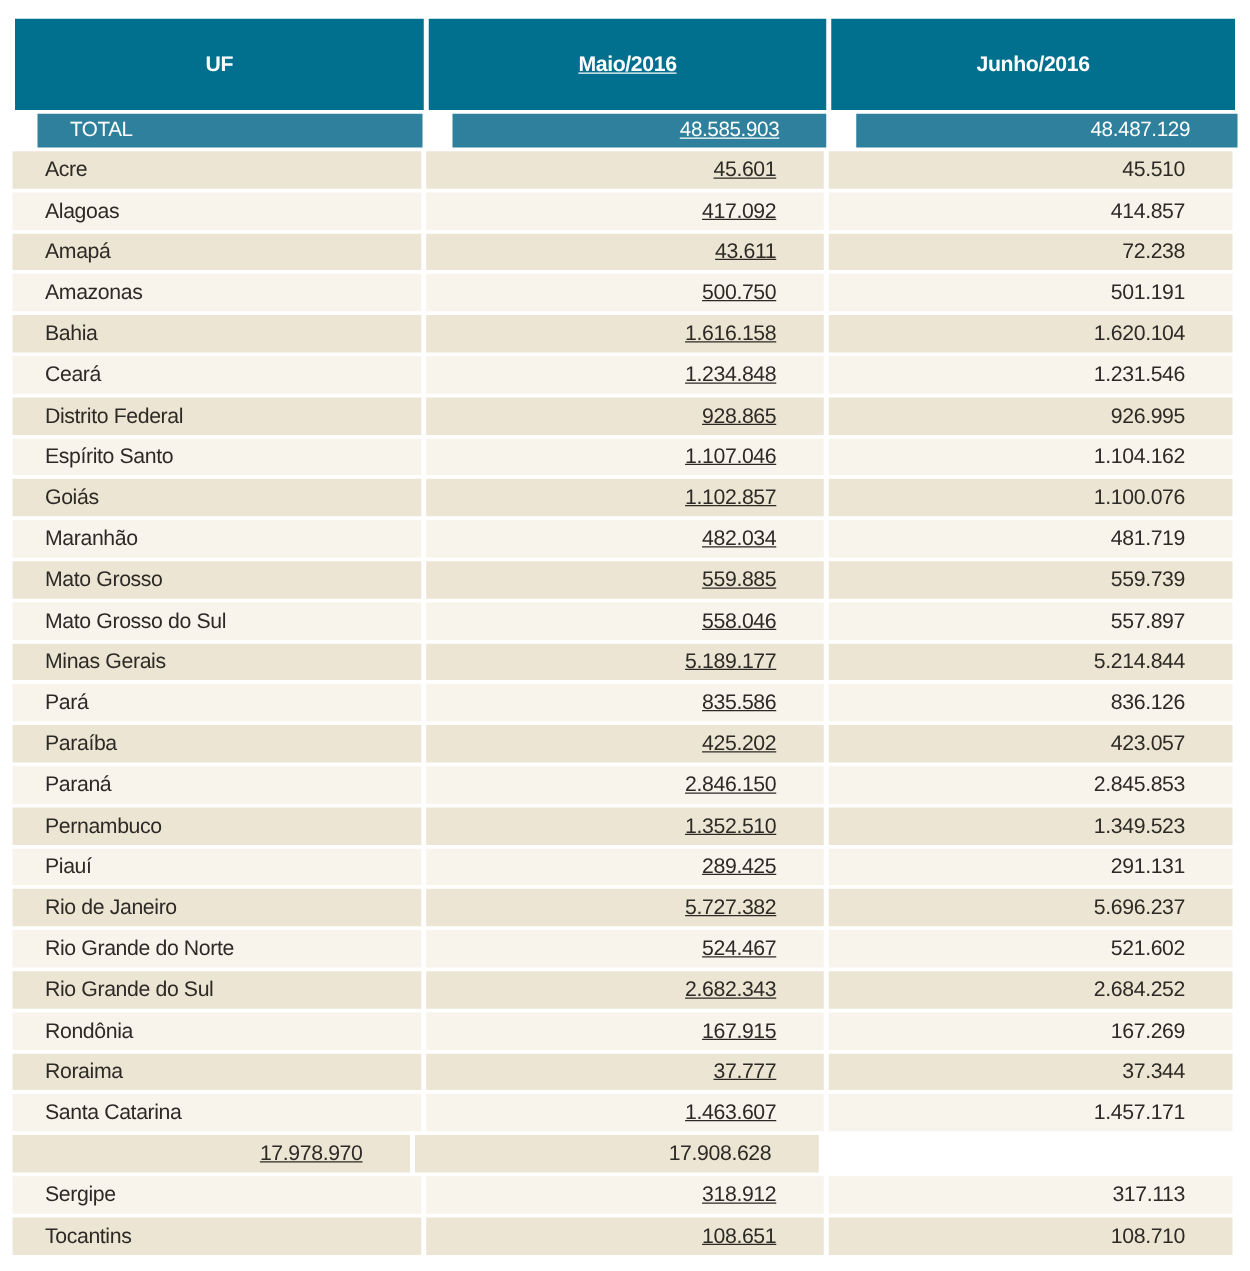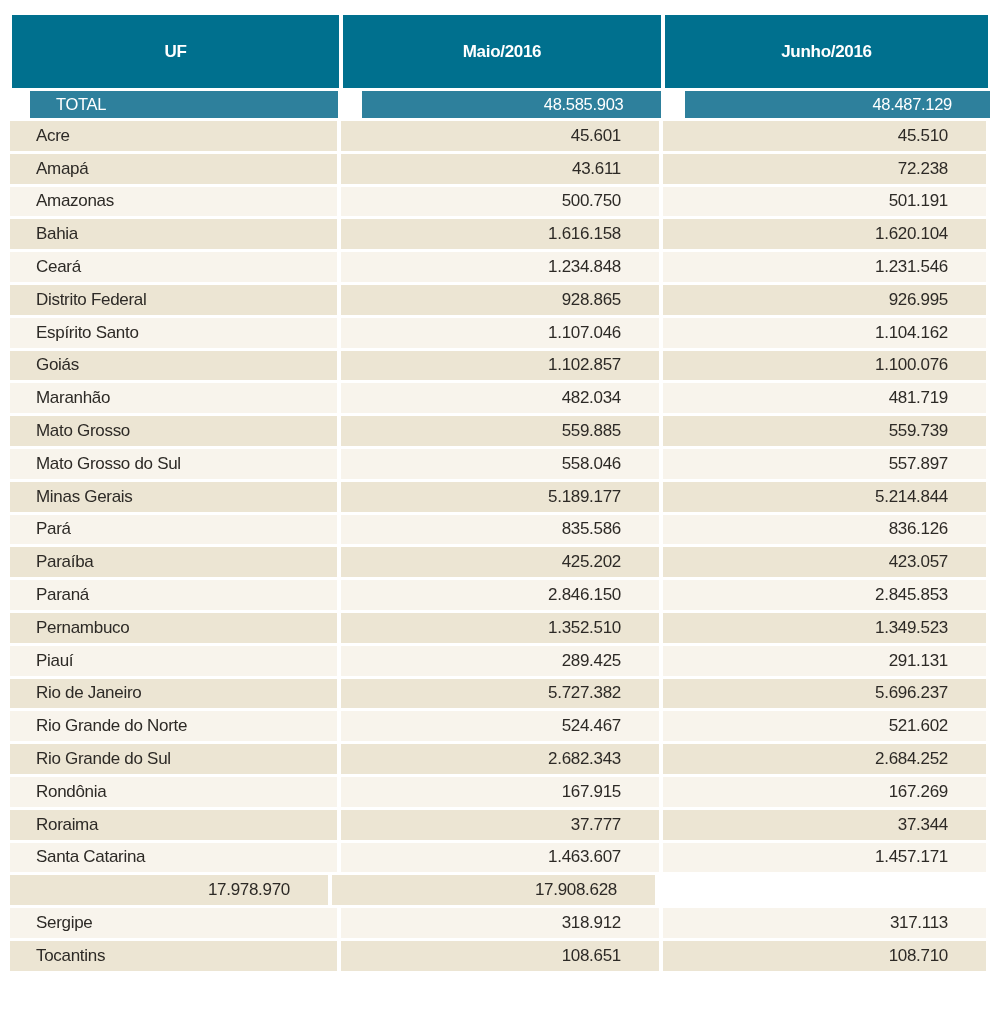--- a/index.html
+++ b/index.html
@@ -27,21 +27,21 @@
     display:flex;
     column-gap:4px;
     margin-bottom:3px;
   }
   .cell{
     display:flex;
     align-items:center;
     letter-spacing:-0.3px;
   }
   .c1{width:327px;}
-  .c2{width:318px;}
+  .c2{width:318px;text-decoration:underline;}
   .c3{width:323px;}
   
   .hdr-row{height:73px;justify-content:center;}
   .hdr-row .cell{
     background:var(--header-bg);
     color:var(--text-light);
     justify-content:center;
     font-weight:bold;
     font-size:17px;
   }
@@ -80,20 +80,25 @@
     <div class="cell c2 num">48.585.903</div>
     <div class="cell c3 num">48.487.129</div>
   </div>
 
   <div id="table-body">
       <div class="row odd">
     <div class="cell c1 lbl">Acre</div>
     <div class="cell c2 num">45.601</div>
     <div class="cell c3 num">45.510</div>
   </div>
+      <div class="row even">
+    <div class="cell c1 lbl">Alagoas</div>
+    <div class="cell c2 num">417.092</div>
+    <div class="cell c3 num">414.857</div>
+  </div>
       <div class="row odd">
     <div class="cell c1 lbl">Amapá</div>
     <div class="cell c2 num">43.611</div>
     <div class="cell c3 num">72.238</div>
   </div>
       <div class="row even">
     <div class="cell c1 lbl">Amazonas</div>
     <div class="cell c2 num">500.750</div>
     <div class="cell c3 num">501.191</div>
   </div>

